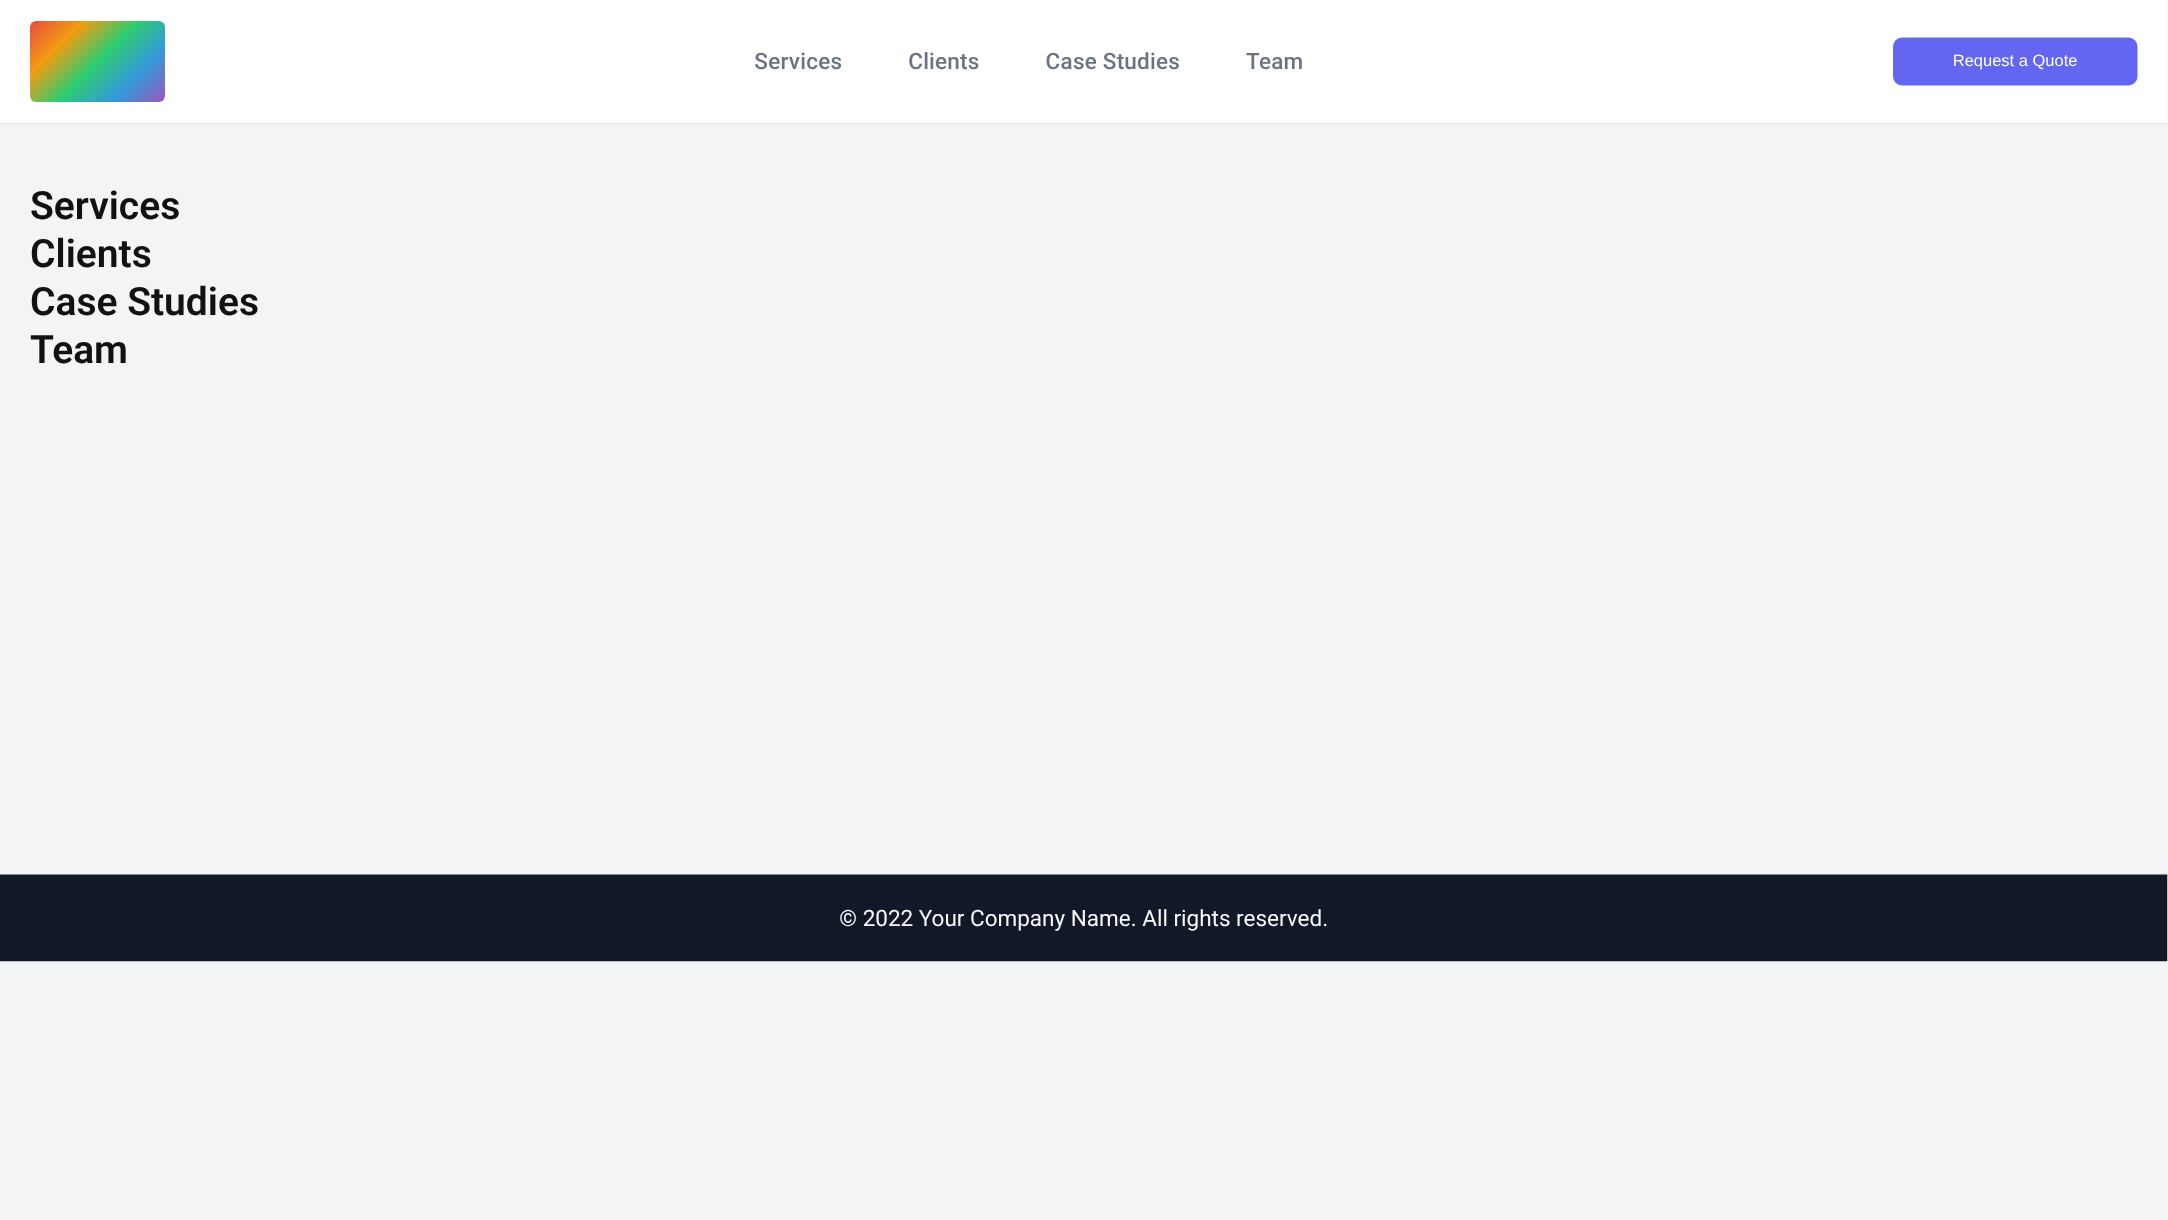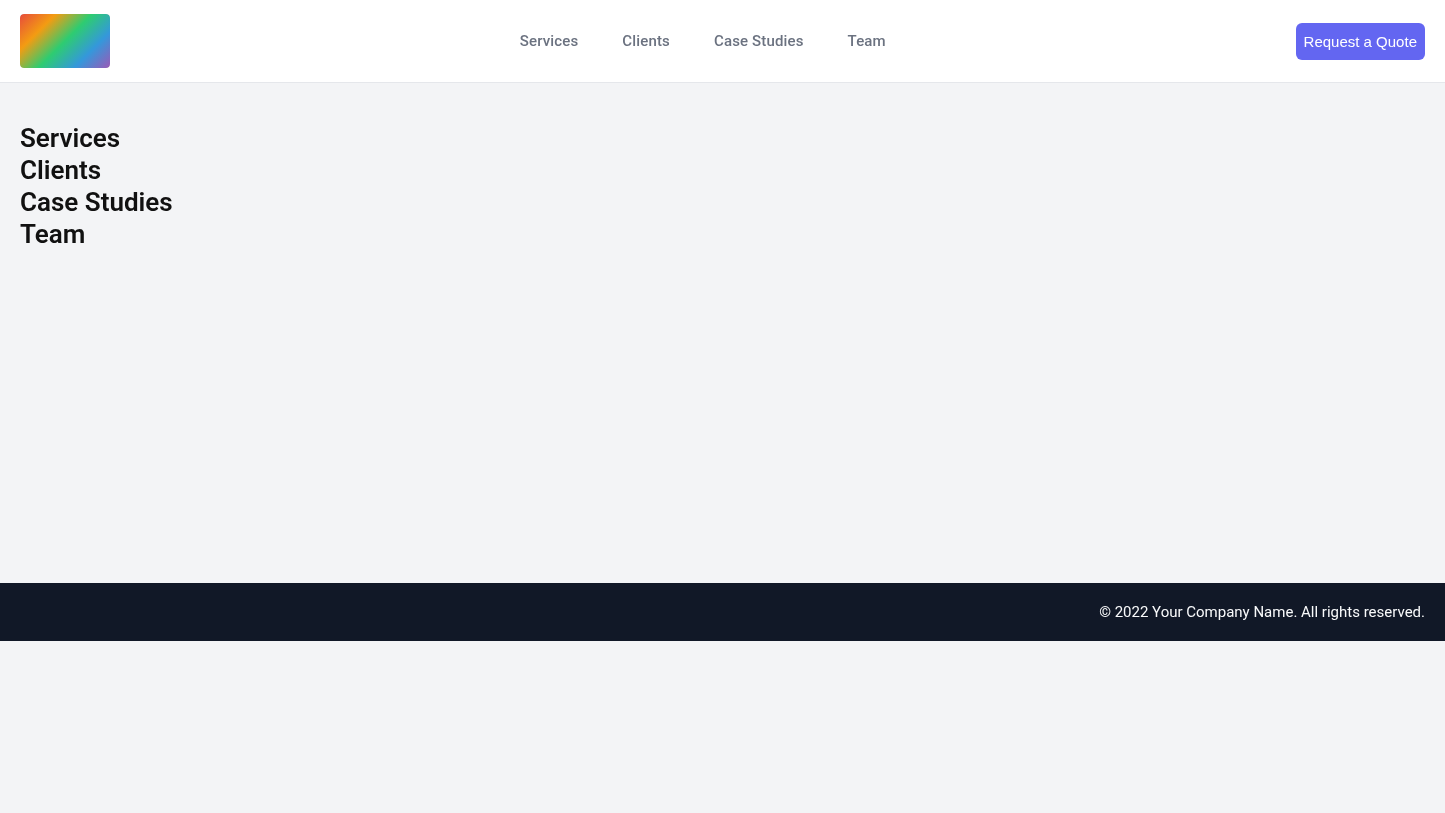--- a/index.html
+++ b/index.html
@@ -52,44 +52,44 @@
       font-size: 15px;
       padding: 8px 22px;
       font-weight: 500;
       letter-spacing: 0.01em;
     }
 
     .cta-button {
       background-color: #6366f1;
       color: #fff;
       border: none;
-      padding: 10px 8px;
+      padding: 10px 40px;
       border-radius: 6px;
-      font-size: 15px;
+      font-size: 11px;
       font-weight: 500;
       cursor: pointer;
       white-space: nowrap;
     }
 
     main {
       padding: 40px 20px;
       min-height: 500px;
     }
 
     main h2 {
       font-size: 26px;
       font-weight: 600;
       margin-bottom: 2px;
       color: #111;
     }
 
     footer {
       background-color: #111827;
       color: #f9fafb;
-      text-align: right;
+      text-align: center;
       padding: 20px;
       font-size: 15px;
     }
   </style>
 </head>
 <body>
 
 <header>
   <div class="logo">
     <div class="logo-img"></div>

